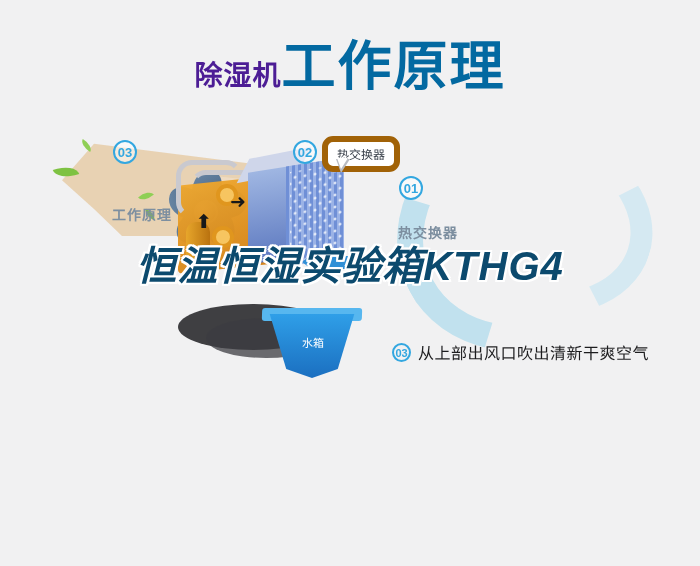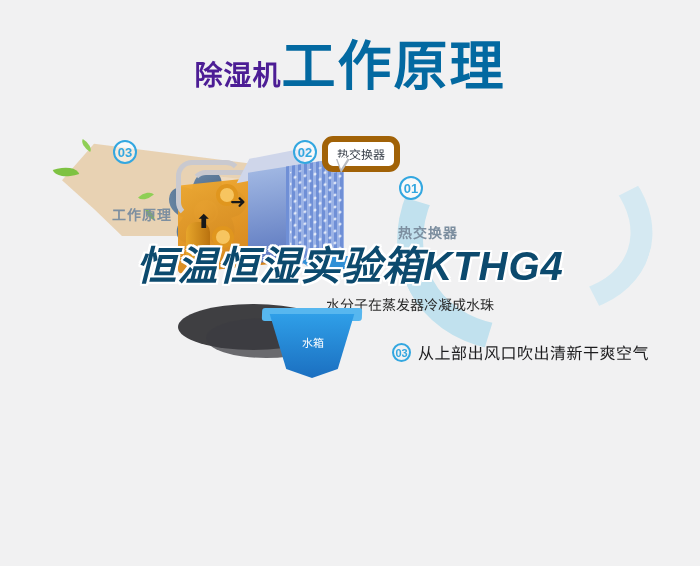--- a/index.html
+++ b/index.html
@@ -458,21 +458,20 @@
 
     <div class="intake-arrow"></div>
 
     <div class="badge b02">02</div>
     <div class="callout">热交换器</div>
     <div class="callout-tail"></div>
 
     <div class="badge b01">01</div>
     <div class="humid-label">热交换器</div>
 
-    <div class="cond-note">水分子在蒸发器冷凝成水珠</div>
 
     <div class="base-shadow"></div>
     <div class="base-shadow2"></div>
     <div class="tank-lip"></div>
     <div class="tank"></div>
     <div class="tank-label">水箱</div>
 
     <div class="step3-line">
       <div class="step3-badge">03</div>
       <div class="step3-text">从上部出风口吹出清新干爽空气</div>

